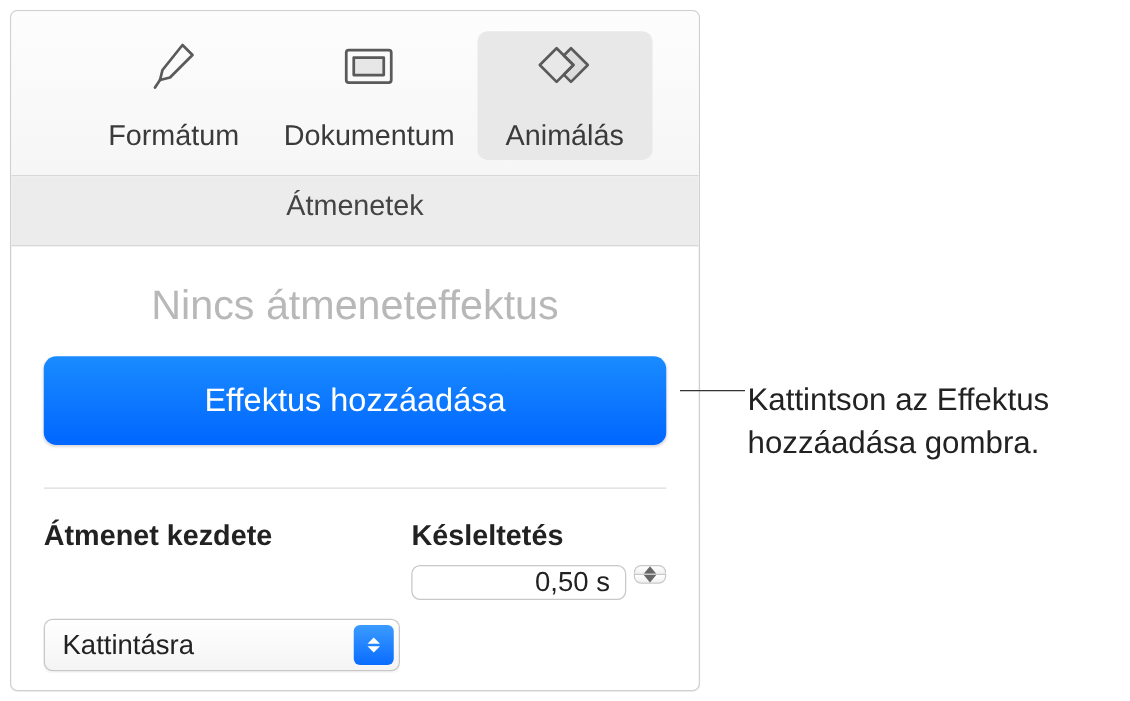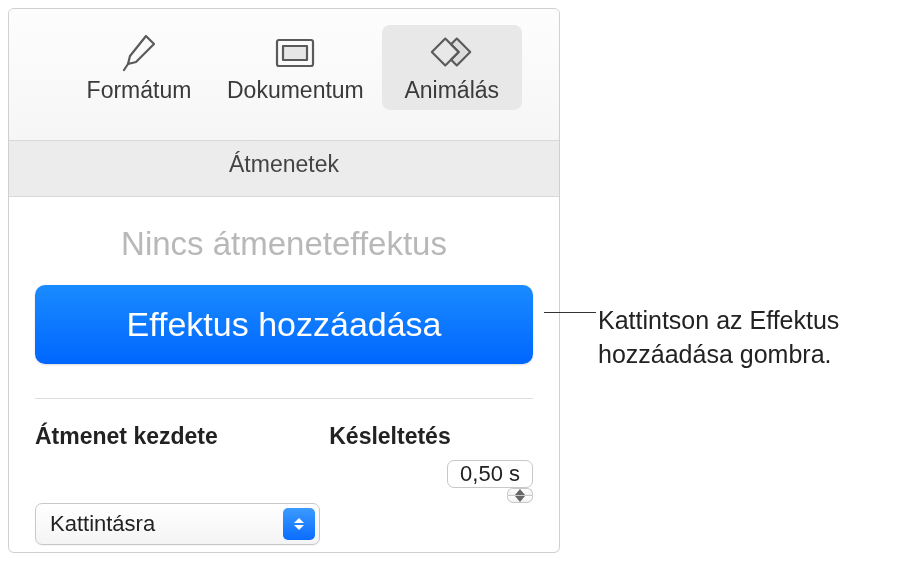--- a/index.html
+++ b/index.html
@@ -48,21 +48,21 @@
     width: 48px;
     height: 48px;
     display: flex;
     align-items: center;
     justify-content: center;
     color: #5a5a5a;
   }
   .toolbar-label {
     font-size: 23px;
     color: #3a3a3a;
-    margin-top: 0;
+    margin-top: 18px;
     font-weight: 400;
   }
   .section-header {
     background: #ececec;
     border-bottom: 1px solid #d8d8d8;
     text-align: center;
     font-size: 23px;
     color: #444;
     padding: 10px 0 18px 0;
     font-weight: 500;
@@ -75,21 +75,21 @@
     font-size: 33px;
     color: #b8b8b8;
     font-weight: 500;
     margin-bottom: 22px;
   }
   .primary-btn {
     display: block;
     width: 100%;
     background: linear-gradient(#1a8bff, #0066ff);
     color: #fff;
-    font-size: 34px;
+    font-size: 26px;
     font-weight: 500;
     border: none;
     border-radius: 10px;
     padding: 20px 0;
     text-align: center;
     cursor: pointer;
     box-shadow: 0 1px 2px rgba(0,0,0,0.15);
   }
   .divider {
     height: 1px;
@@ -145,23 +145,22 @@
   .select-arrows .tri-up, .select-arrows .tri-down {
     width: 0; height: 0;
     border-left: 5px solid transparent;
     border-right: 5px solid transparent;
   }
   .select-arrows .tri-up { border-bottom: 5px solid #fff; }
   .select-arrows .tri-down { border-top: 5px solid #fff; }
 
   .stepper-wrap {
     display: flex;
-    align-items: flex-end;
+    align-items: flex-start;
     height: 42px;
-    flex-direction: column;
   }
   .stepper-input {
     flex: 1;
     border: 1px solid #c8c8c8;
     border-radius: 7px;
     background: #fff;
     font-size: 22px;
     color: #222;
     text-align: right;
     padding: 0 12px;

